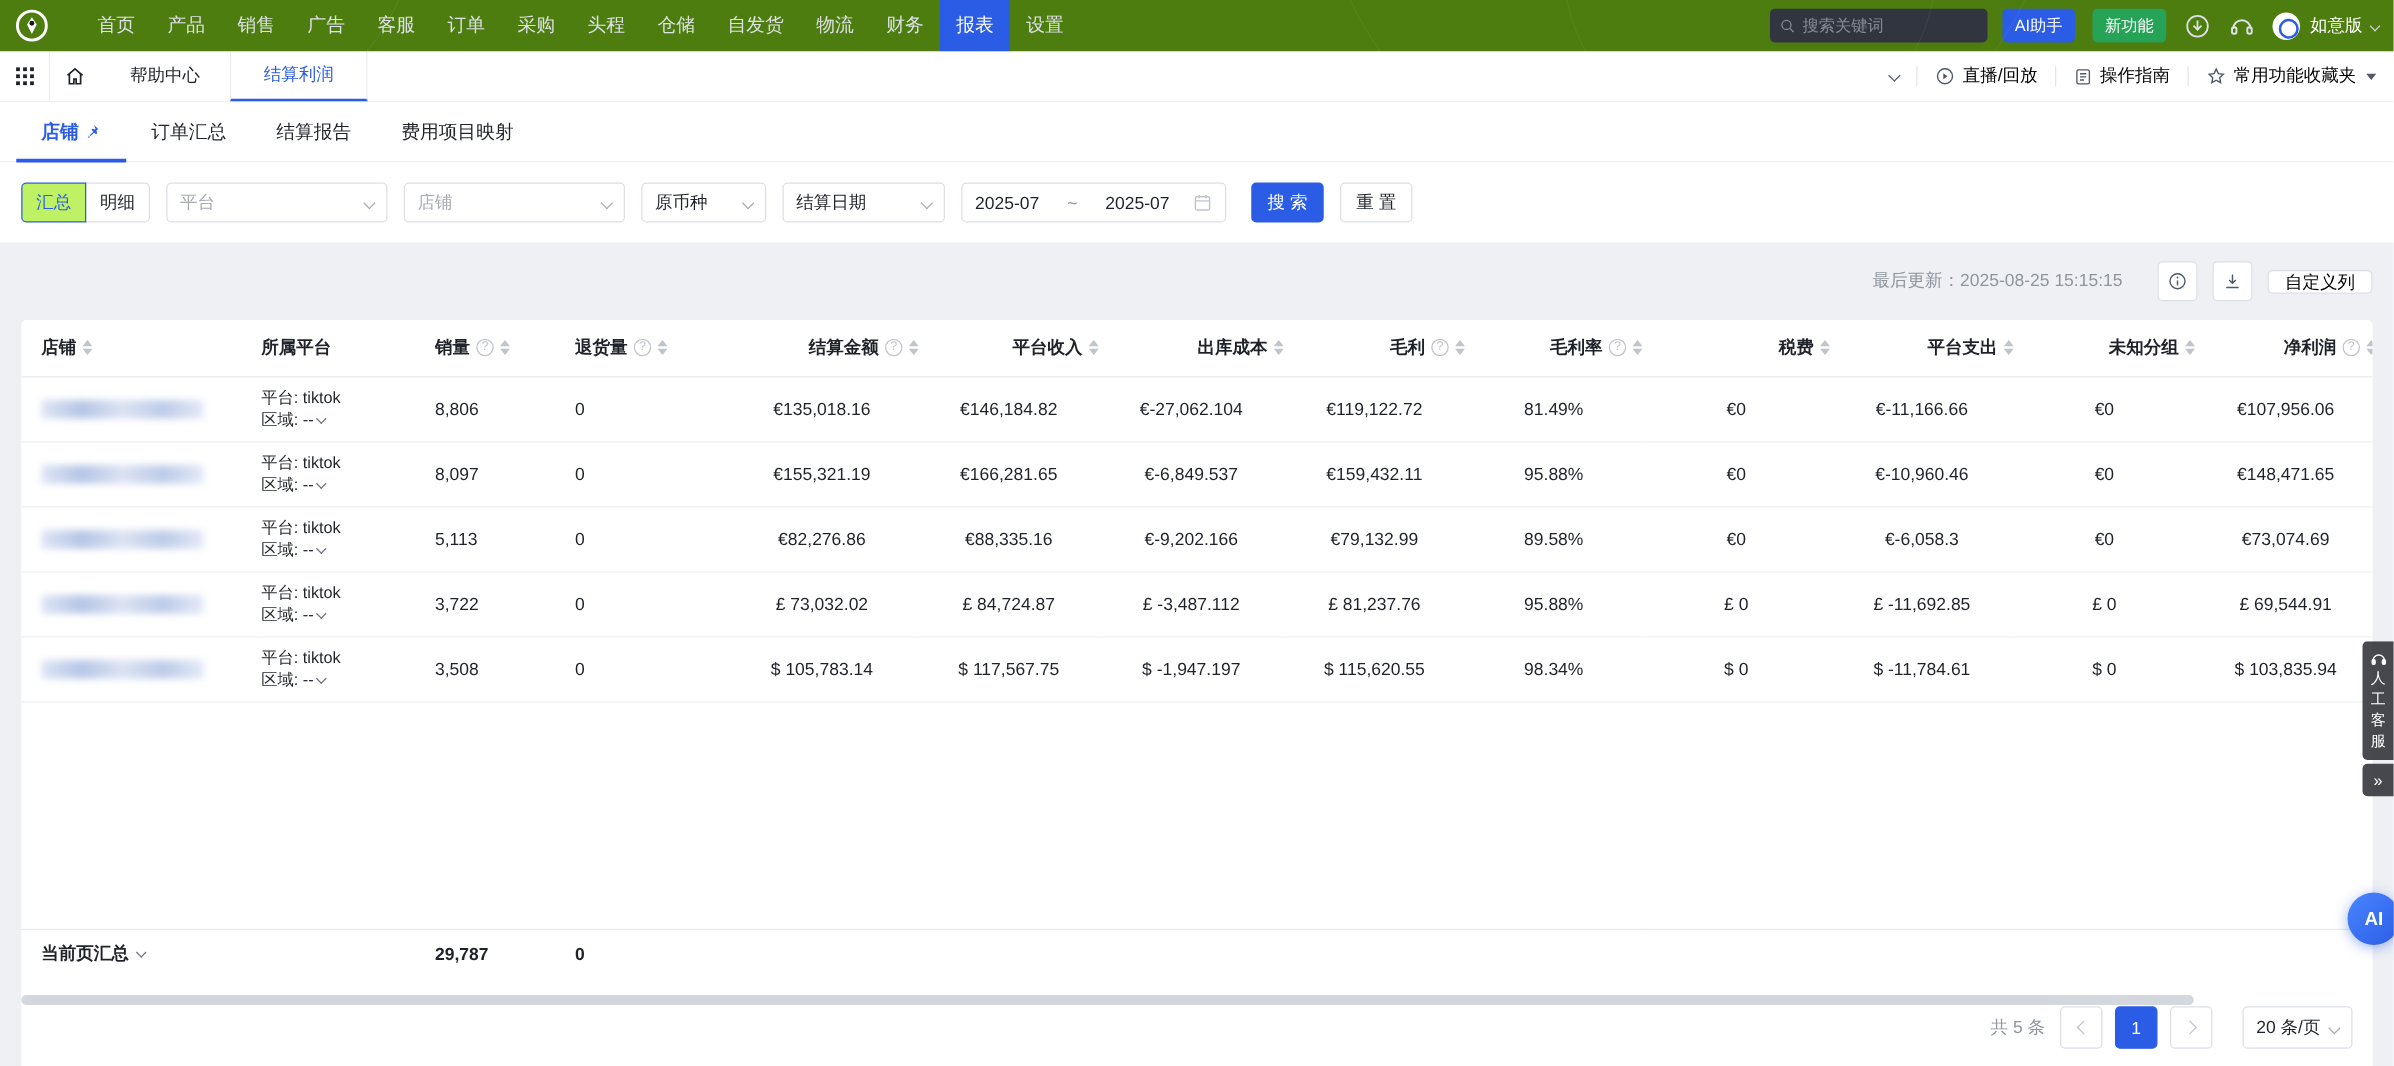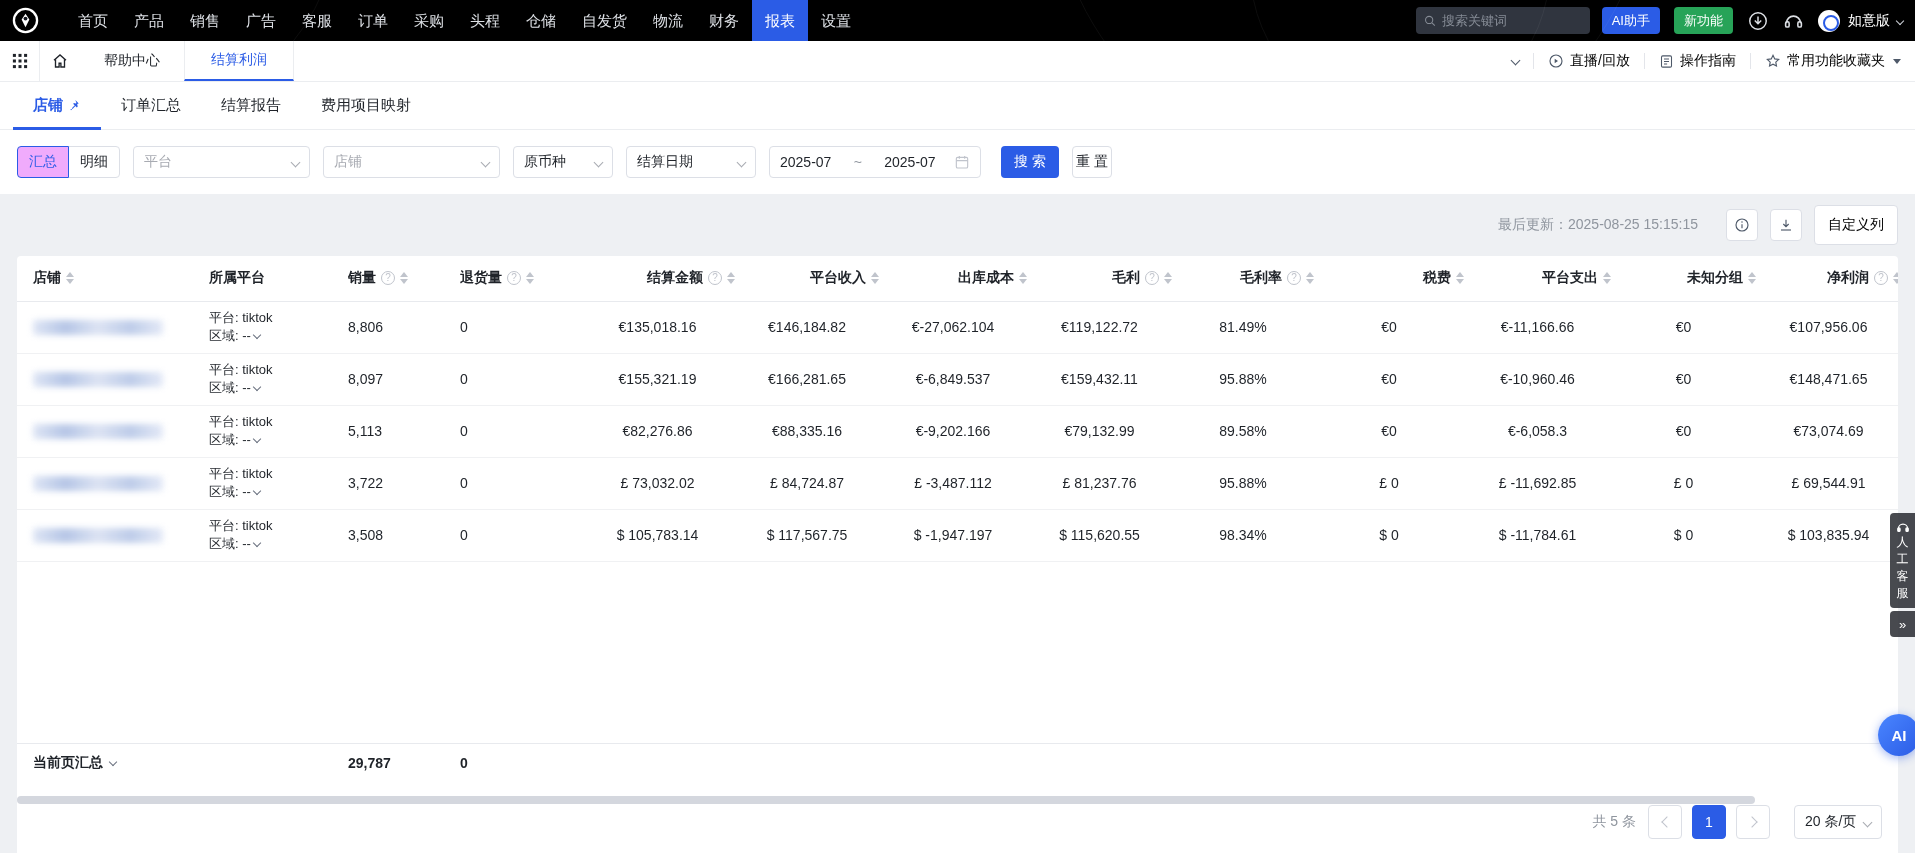--- a/index.html
+++ b/index.html
@@ -1,20 +1,20 @@
 <!DOCTYPE html>
 <html><head>
 <meta charset="utf-8">
 <style>
   * { margin:0; padding:0; box-sizing:border-box; }
   html,body { width:1915px; height:853px; overflow:hidden; background:#fff;
     font-family:"Liberation Sans","DejaVu Sans",sans-serif; color:#1f2329; }
 
   
-  .topnav { position:relative; height:41px; background:#000000; display:flex; align-items:center; color:#dde0e5; overflow:hidden; }
+  .topnav { position:relative; height:41px; background:#4d7c0f; display:flex; align-items:center; color:#dde0e5; overflow:hidden; }
   .topnav .deco { position:absolute; border:1px solid rgba(255,255,255,.05); border-radius:50%; pointer-events:none; }
   .d1 { width:420px; height:420px; left:-80px; top:-300px; }
   .d2 { width:600px; height:600px; left:1050px; top:-430px; }
   .d3 { width:300px; height:300px; left:1250px; top:-180px; }
   .logo { width:27px; height:27px; margin-left:12px; flex:none; }
   .nav-items { display:flex; margin-left:26px; height:41px; }
   .nav-item { padding:0 13px; line-height:41px; font-size:15px; cursor:pointer; white-space:nowrap; }
   .nav-item.active { background:#2b5ce6; color:#fff; }
   .topnav-right { margin-left:auto; display:flex; align-items:center; margin-right:12px; }
   .search-box { width:174px; height:27px; background:#30353f; border-radius:4px; display:flex; align-items:center; padding:0 8px; }
@@ -47,35 +47,35 @@
   .subtab { padding:0 20px; display:flex; align-items:center; font-size:15px; cursor:pointer; position:relative; gap:5px; }
   .subtab.active { color:#2b5ce6; font-weight:700; }
   .subtab.active::after { content:''; position:absolute; left:0; right:0; bottom:-1px; height:3px; background:#2b5ce6; }
 
   
   .filterbar { background:#fff; padding:16px 17px; display:flex; align-items:center; }
   .mode-toggle { display:flex; }
   .mode-btn { width:52px; height:32px; border:1px solid #dcdfe6; background:#fff; font-size:14px; color:#1f2329; cursor:pointer; }
   .mode-btn:first-child { border-radius:4px 0 0 4px; }
   .mode-btn:last-child { border-radius:0 4px 4px 0; margin-left:-1px; }
-  .mode-btn.active { background:#f0abfc; border-color:#2b5ce6; color:#2b5ce6; position:relative; z-index:1; }
+  .mode-btn.active { background:#bef264; border-color:#2b5ce6; color:#2b5ce6; position:relative; z-index:1; }
   .select { height:32px; border:1px solid #dcdfe6; border-radius:4px; display:flex; align-items:center; justify-content:space-between; padding:0 10px; font-size:14px; margin-left:13px; cursor:pointer; background:#fff; }
   .select .ph { color:#a8abb2; }
   .w177 { width:177px; } .w100 { width:100px; } .w130 { width:130px; }
   .date-range { width:212px; height:32px; border:1px solid #dcdfe6; border-radius:4px; display:flex; align-items:center; justify-content:space-between; padding:0 10px; font-size:14px; margin-left:13px; cursor:pointer; }
   .date-range .tilde { color:#8f959e; padding:0 4px; }
   .btn-search { margin-left:20px; width:58px; height:32px; background:#2b5ce6; color:#fff; border:none; border-radius:4px; font-size:14px; cursor:pointer; }
-  .btn-reset  { margin-left:13px; width:40px; height:32px; background:#fff; color:#1f2329; border:1px solid #dcdfe6; border-radius:4px; font-size:14px; cursor:pointer; }
+  .btn-reset  { margin-left:13px; width:58px; height:32px; background:#fff; color:#1f2329; border:1px solid #dcdfe6; border-radius:4px; font-size:14px; cursor:pointer; }
 
   
   .main { background:#eef0f3; height:665px; padding:0 17px; display:flex; flex-direction:column; }
   .toolbar-row { height:62px; display:flex; align-items:center; justify-content:flex-end; }
   .last-update { color:#8f959e; font-size:14px; margin-right:16px; }
   .icon-btn { width:32px; height:32px; background:#fff; border:1px solid #dcdfe6; border-radius:4px; display:flex; align-items:center; justify-content:center; margin-left:12px; cursor:pointer; }
-  .btn-customize { height:40px; padding:0 13px; background:#fff; border:1px solid #dcdfe6; border-radius:4px; font-size:14px; margin-left:12px; cursor:pointer; }
+  .btn-customize { height:19px; padding:0 13px; background:#fff; border:1px solid #dcdfe6; border-radius:4px; font-size:14px; margin-left:12px; cursor:pointer; }
 
   
   .card { position:relative; background:#fff; flex:1; border-radius:4px 4px 0 0; overflow:hidden; }
   table { table-layout:fixed; border-collapse:collapse; width:1884px; }
   th, td { white-space:nowrap; overflow:hidden; font-size:14px; }
   thead th { height:45px; border-bottom:1px solid #e8eaee; font-weight:700; }
   .th-inner { display:flex; align-items:center; }
   .th-inner.right { justify-content:flex-end; }
   tr.data-row td { height:52px; border-bottom:1px solid #f0f1f3; }
   td.cell-right { text-align:center; }

